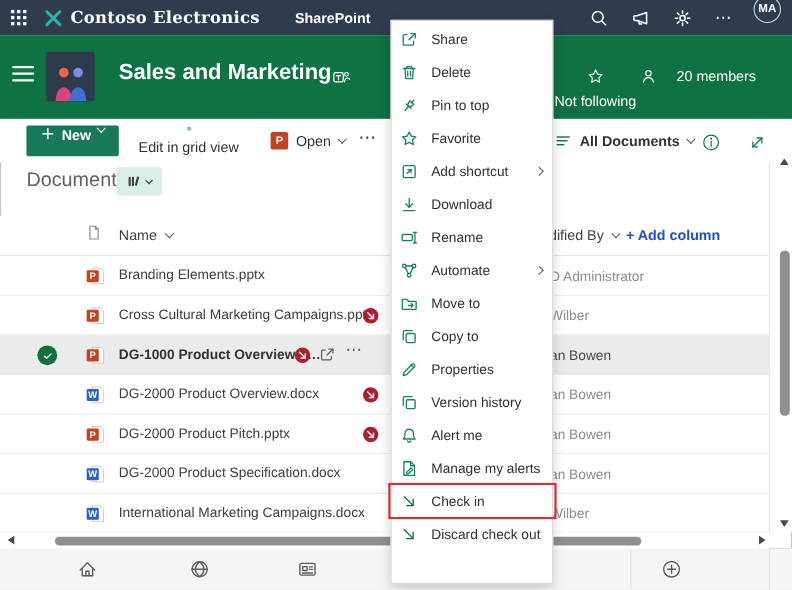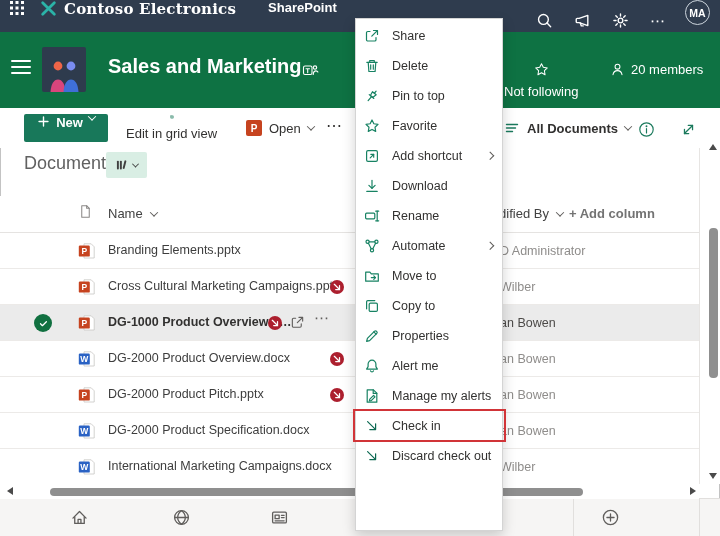--- a/index.html
+++ b/index.html
@@ -3,40 +3,40 @@
 <meta charset="utf-8">
 <style>
   html,body{margin:0;padding:0;background:#ffffff;}
   .stage{position:relative;width:720px;height:536px;overflow:hidden;background:#fff;
          font-family:"Liberation Sans",sans-serif;box-shadow:inset 0 0 0 1px #c3c3c3;}
   .stage *{box-sizing:border-box;}
   .ic{stroke:currentColor;fill:none;stroke-width:1.3;stroke-linecap:round;stroke-linejoin:round;display:block;}
 
   
   .suitebar{position:absolute;left:0;top:0;width:720px;height:32px;background:#2f3c4e;
-            display:flex;align-items:flex-start;color:#fff;z-index:10;}
+            display:flex;align-items:center;color:#fff;z-index:10;}
   .sb-waffle{width:34px;display:flex;justify-content:center;cursor:pointer;}
   .sb-logo{margin-left:6px;color:#2bb3a8;}
   .sb-brand{font-family:"DejaVu Serif",serif;font-weight:bold;font-size:15px;margin-left:7px;letter-spacing:.2px;}
   .sb-product{font-size:13px;font-weight:bold;margin-left:32px;cursor:pointer;}
   .sb-right{margin-left:auto;display:flex;align-items:center;}
   .sb-ic{width:38px;display:flex;justify-content:center;align-items:center;cursor:pointer;color:#fff;}
   .sb-more{font-size:15px;line-height:1;letter-spacing:1px;}
   .avatar{width:25px;height:25px;border-radius:50%;border:1.5px solid #cdd5dd;display:flex;
           align-items:center;justify-content:center;font-size:10.5px;font-weight:bold;margin:0 10px 16px 8px;cursor:pointer;}
 
   
   .siteheader{position:absolute;left:0;top:32px;width:720px;height:76px;background:#0e7243;color:#fff;z-index:5;}
   .hamburger{position:absolute;left:10px;top:26px;width:24px;cursor:pointer;color:#fff;}
   .sitetile{position:absolute;left:42px;top:15px;width:44px;height:45px;background:#2e3b4d;border-radius:2px;
             display:flex;align-items:flex-end;justify-content:center;overflow:hidden;cursor:pointer;}
   .sitetitle{position:absolute;left:108px;top:23px;font-size:20px;font-weight:bold;cursor:pointer;}
   .teamsico{position:absolute;left:302px;top:30px;color:#fff;cursor:default;}
   .follow{position:absolute;left:504px;top:30px;display:flex;align-items:center;gap:7px;font-size:13px;cursor:pointer;flex-direction:column;}
-  .members{position:absolute;left:610px;top:30px;display:flex;align-items:flex-start;gap:6px;font-size:13px;cursor:pointer;}
+  .members{position:absolute;left:582px;top:30px;display:flex;align-items:flex-start;gap:18px;font-size:13px;cursor:pointer;}
 
   
   .toolbar{position:absolute;left:0;top:108px;width:720px;height:40px;background:#fff;z-index:1;}
   .btn-new{position:absolute;left:24px;top:6px;width:84px;height:28px;background:#18785a;border:none;border-radius:2px;
            color:#fff;font-size:13px;font-weight:bold;display:flex;align-items:flex-start;justify-content:center;gap:6px;
            cursor:pointer;font-family:"Liberation Sans",sans-serif;}
   .tb-item{position:absolute;top:7px;display:flex;align-items:center;gap:7px;font-size:13px;color:#323130;cursor:pointer;height:26px;}
   .tb-grid{left:126px;flex-direction:column;}
   .tb-open{left:246px;}
   .tb-more{left:326px;top:4px;font-size:16px;color:#323130;letter-spacing:1px;}
@@ -54,21 +54,21 @@
   .libheading{position:absolute;left:24px;top:153px;font-size:18px;color:#616161;z-index:1;}
   .pill{position:absolute;left:106px;top:152px;width:41px;height:26px;background:#d9eee4;border-radius:2px;
         display:flex;align-items:center;justify-content:center;gap:4px;color:#404040;cursor:pointer;z-index:1;}
 
   
   .thead{position:absolute;left:0;top:196px;width:699px;height:37px;border-bottom:1px solid #e5e3e1;z-index:1;background:#fff;}
   .th-docicon{position:absolute;left:78px;top:8px;color:#8a8886;cursor:pointer;}
   .th-name{position:absolute;left:108px;top:10px;font-size:13px;color:#424242;display:flex;gap:8px;align-items:center;cursor:pointer;}
   .th-modified{position:absolute;left:481px;top:10px;font-size:13px;color:#424242;display:flex;gap:8px;align-items:center;
                white-space:nowrap;cursor:pointer;z-index:1;}
-  .th-add{position:absolute;left:569px;top:10px;font-size:13px;color:#737373;font-weight:bold;cursor:pointer;white-space:nowrap;}
+  .th-add{position:absolute;left:569px;top:10px;font-size:13px;color:#1d4ed8;font-weight:bold;cursor:pointer;white-space:nowrap;}
 
   
   .rows{position:absolute;left:0;top:233px;width:699px;z-index:1;}
   .drow{position:relative;height:36px;border-bottom:1px solid #eceae8;background:#fff;cursor:pointer;}
   .drow.sel{background:#ebebeb;}
   .selcheck{position:absolute;left:34px;top:9px;width:18px;height:18px;border-radius:50%;background:#107040;
             display:flex;align-items:center;justify-content:center;}
   .selcheck svg{width:11px;height:11px;}
   .ficon{position:absolute;left:78px;top:9px;width:18px;height:18px;}
   .fname{position:absolute;left:108px;top:10px;font-size:12.5px;color:#3d3d3d;white-space:nowrap;}
@@ -543,20 +543,29 @@
           <svg class="ic" viewBox="0 0 16 16" style="stroke-width:1.2">
             <path d="M2.6 13.4l.8-3 7.2-7.2a1.3 1.3 0 011.8 0l.4.4a1.3 1.3 0 010 1.8l-7.2 7.2z"></path>
             <path d="M9.8 3.9l2.3 2.3"></path>
           </svg>
         </span>
         <span class="mi-label">Properties</span>
       </div>
       <div class="mi">
         <span class="mi-ic">
           <svg class="ic" viewBox="0 0 16 16" style="stroke-width:1.2">
+            <rect x="5.4" y="5.4" width="8" height="8" rx="1.2"></rect>
+            <path d="M2.6 10.6V3.8a1.2 1.2 0 011.2-1.2h6.8"></path>
+          </svg>
+        </span>
+        <span class="mi-label">Version history</span>
+      </div>
+      <div class="mi">
+        <span class="mi-ic">
+          <svg class="ic" viewBox="0 0 16 16" style="stroke-width:1.2">
             <path d="M8 2.2a3.9 3.9 0 013.9 3.9v2.5l1.5 2.5H2.6l1.5-2.5V6.1A3.9 3.9 0 018 2.2z"></path>
             <path d="M6.5 12.9a1.6 1.6 0 003 0"></path>
           </svg>
         </span>
         <span class="mi-label">Alert me</span>
       </div>
       <div class="mi">
         <span class="mi-ic">
           <svg class="ic" viewBox="0 0 16 16" style="stroke-width:1.2">
             <path d="M3.2 1.8h6.2l3.4 3.4v9H3.2z"></path>

